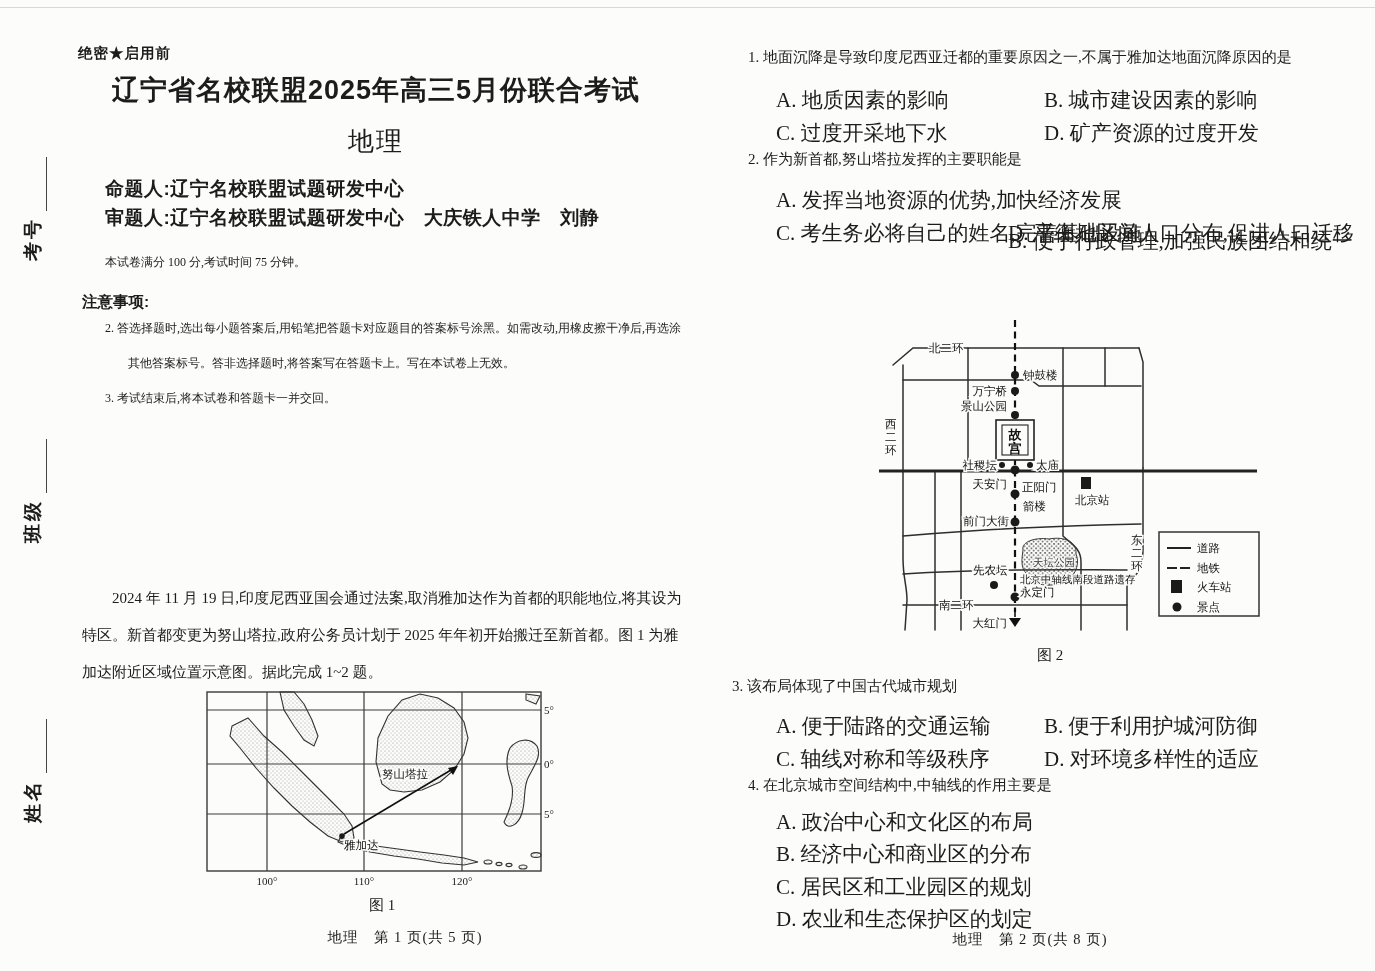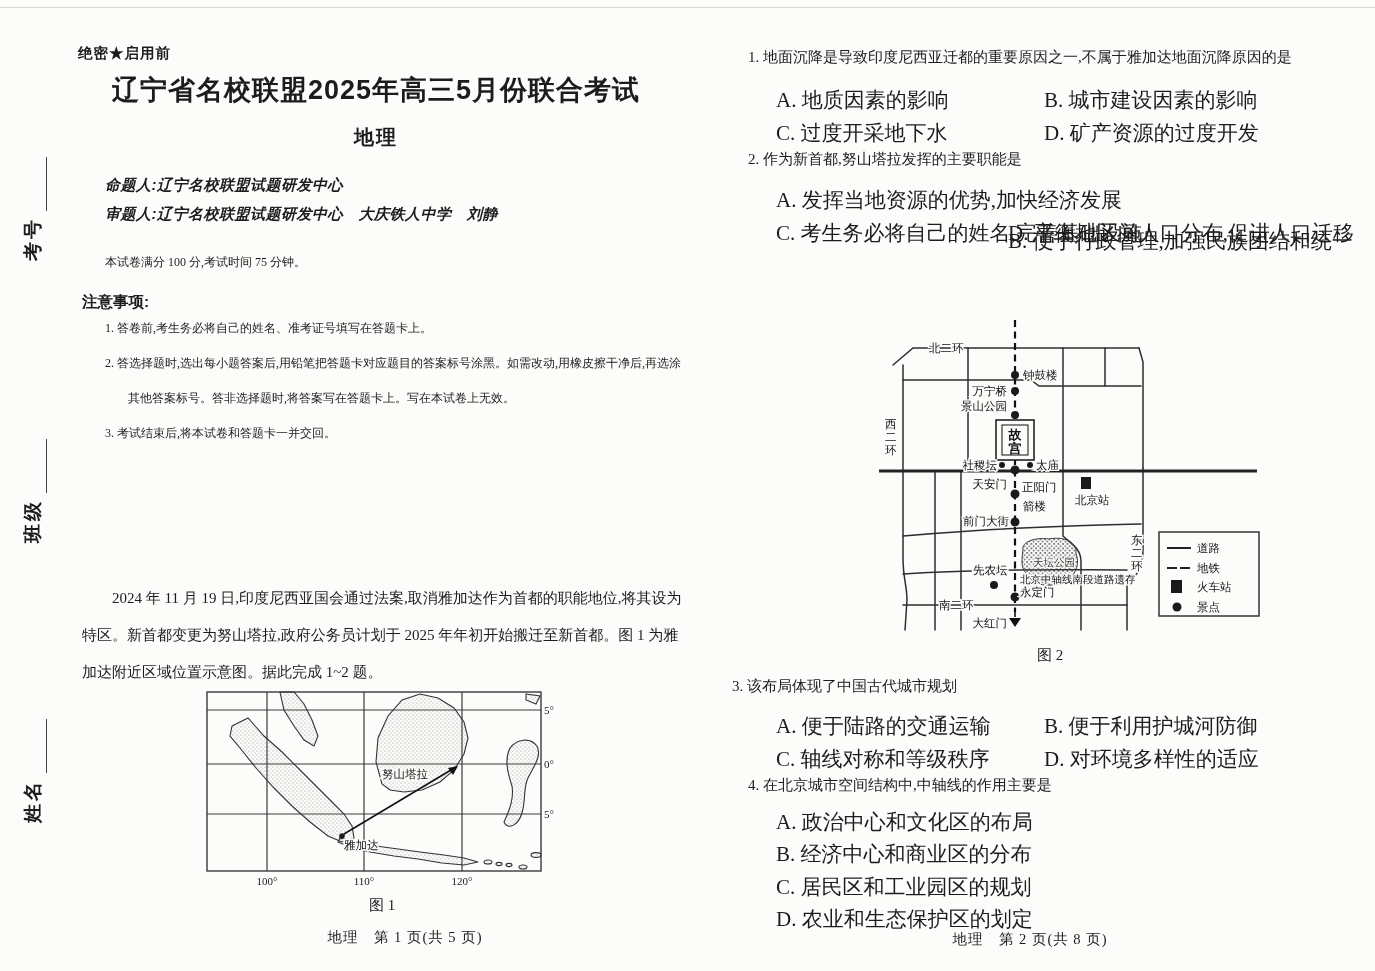--- a/index.html
+++ b/index.html
@@ -9,22 +9,22 @@
     font-family:"Liberation Serif", serif;
   }
   .scan-edge { position:absolute; left:0; top:7px; width:100%; height:1px; background:#d8d8d4; }
   .abs { position:absolute; }
   .sans { font-family:"Liberation Sans", sans-serif; }
   .bold { font-weight:bold; }
   .center { text-align:center; }
 
   .security { font-size:14.5px; font-weight:bold; letter-spacing:1px; }
   .title { font-size:27px; font-weight:bold; letter-spacing:1px; }
-  .subject { font-size:20px; font-weight:bold; letter-spacing:2px; }
-  .person-line { font-size:15px; font-weight:bold; letter-spacing:0.5px;font-style:italic; }
+  .subject { font-size:26px; font-weight:normal; letter-spacing:2px; }
+  .person-line { font-size:19px; font-weight:bold; letter-spacing:0.5px; }
   .body-text { font-size:12px; line-height:35px; }
   .note { padding-left:23px; text-indent:-23px; }
   .sec-head { font-size:15.5px; font-weight:bold; line-height:35px; padding-left:27px; text-indent:-27px; font-family:"Liberation Sans", sans-serif; }
   .passage { font-size:15px; line-height:37px; text-indent:2em; }
   .stem { font-size:15px; }
   .opt { font-size:21px; white-space:nowrap; }
   .caption { font-size:15px; }
   .footer { font-size:14.5px; letter-spacing:1px; }
 
   .vfield { position:absolute; width:112px; height:26px; display:flex; align-items:center;
@@ -68,21 +68,20 @@
   <div class="abs subject sans center" style="left:80px; top:124px; width:592px;">地理</div>
 
   <div class="abs person-line sans" style="left:105px; top:176px;">命题人:辽宁名校联盟试题研发中心</div>
   <div class="abs person-line sans" style="left:105px; top:205px;">审题人:辽宁名校联盟试题研发中心　大庆铁人中学　刘静</div>
 
   <div class="abs body-text" style="left:105px; top:245px;">本试卷满分 100 分,考试时间 75 分钟。</div>
 
   <div class="abs body-text bold sans" style="left:82px; top:284px; font-size:15.5px;">注意事项:</div>
 
   <div class="abs body-text" style="left:105px; top:311px; width:580px;">
-    <div class="note">1. 答卷前,考生务必将自己的姓名、准考证号填写在答题卡上。</div>
     <div class="note">2. 答选择题时,选出每小题答案后,用铅笔把答题卡对应题目的答案标号涂黑。如需改动,用橡皮擦干净后,再选涂其他答案标号。答非选择题时,将答案写在答题卡上。写在本试卷上无效。</div>
     <div class="note">3. 考试结束后,将本试卷和答题卡一并交回。</div>
   </div>
 
 
   <div class="abs passage" style="left:82px; top:580px; width:602px;">2024 年 11 月 19 日,印度尼西亚国会通过法案,取消雅加达作为首都的职能地位,将其设为特区。新首都变更为努山塔拉,政府公务员计划于 2025 年年初开始搬迁至新首都。图 1 为雅加达附近区域位置示意图。据此完成 1~2 题。</div>
 
   <svg class="abs" style="left:192px; top:686px;" width="380" height="206" viewBox="0 0 380 206">
     <defs>
       <pattern id="stipple" width="4" height="4" patternUnits="userSpaceOnUse">

